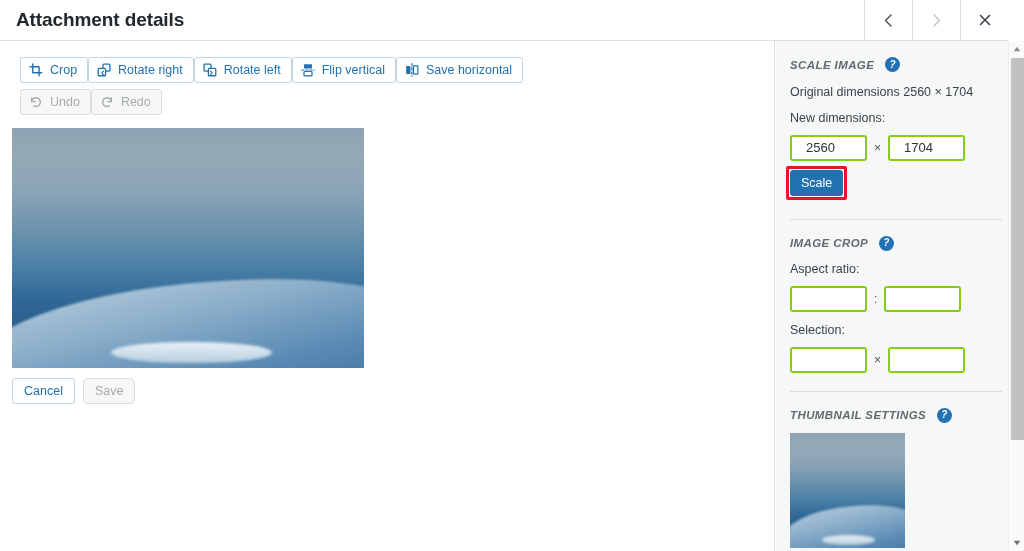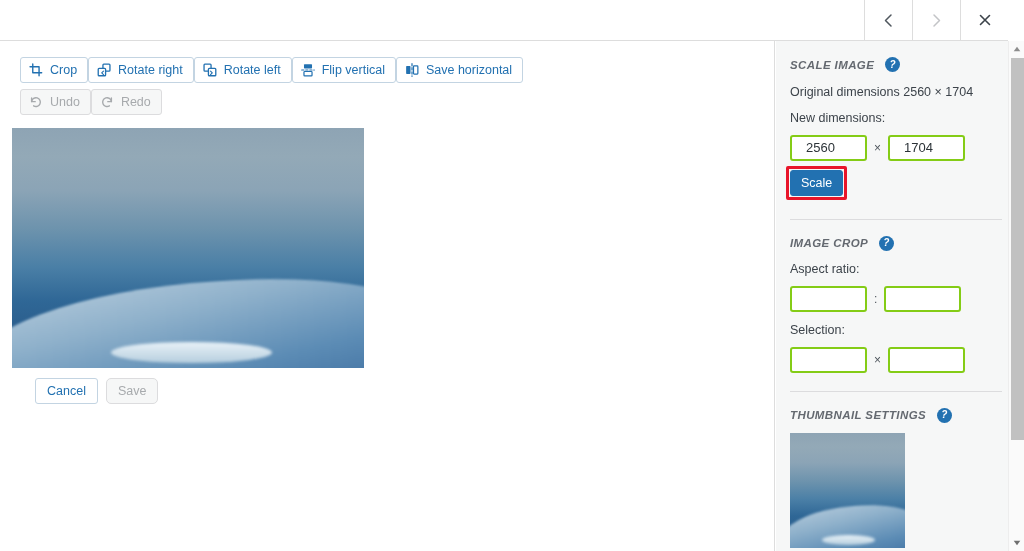--- a/index.html
+++ b/index.html
@@ -275,21 +275,20 @@
     height: 26px;
     padding: 0 11px;
     border: 1px solid #c3d4e2;
     border-radius: 3px;
     background: #ffffff;
     color: #2271b1;
     font-size: 12.5px;
     font-family: "Liberation Sans", sans-serif;
     cursor: pointer;
     line-height: 1;
-    margin-left: 23px;
   }
   .btn-save {
     height: 26px;
     padding: 0 11px;
     border: 1px solid #dcdcde;
     border-radius: 5px;
     background: #f6f7f7;
     color: #a7aaad;
     font-size: 12.5px;
     font-family: "Liberation Sans", sans-serif;
@@ -404,20 +403,21 @@
     border-radius: 0;
     cursor: pointer;
   }
 </style>
 </head>
 <body>
 
 <div id="app">
 
   <div class="modal-header">
+    <div class="modal-title">Attachment details</div>
 
     <div class="header-nav">
       <button class="nav-btn" title="Edit previous media item">
         <span>
           <svg width="13" height="15" viewBox="0 0 13 15" aria-hidden="true">
             <path d="M9 2 L3.5 7.5 L9 13" fill="none" stroke="#50575e" stroke-width="1.5" stroke-linecap="round" stroke-linejoin="round"></path>
           </svg>
         </span>
       </button>
       <button class="nav-btn disabled" title="Edit next media item">

